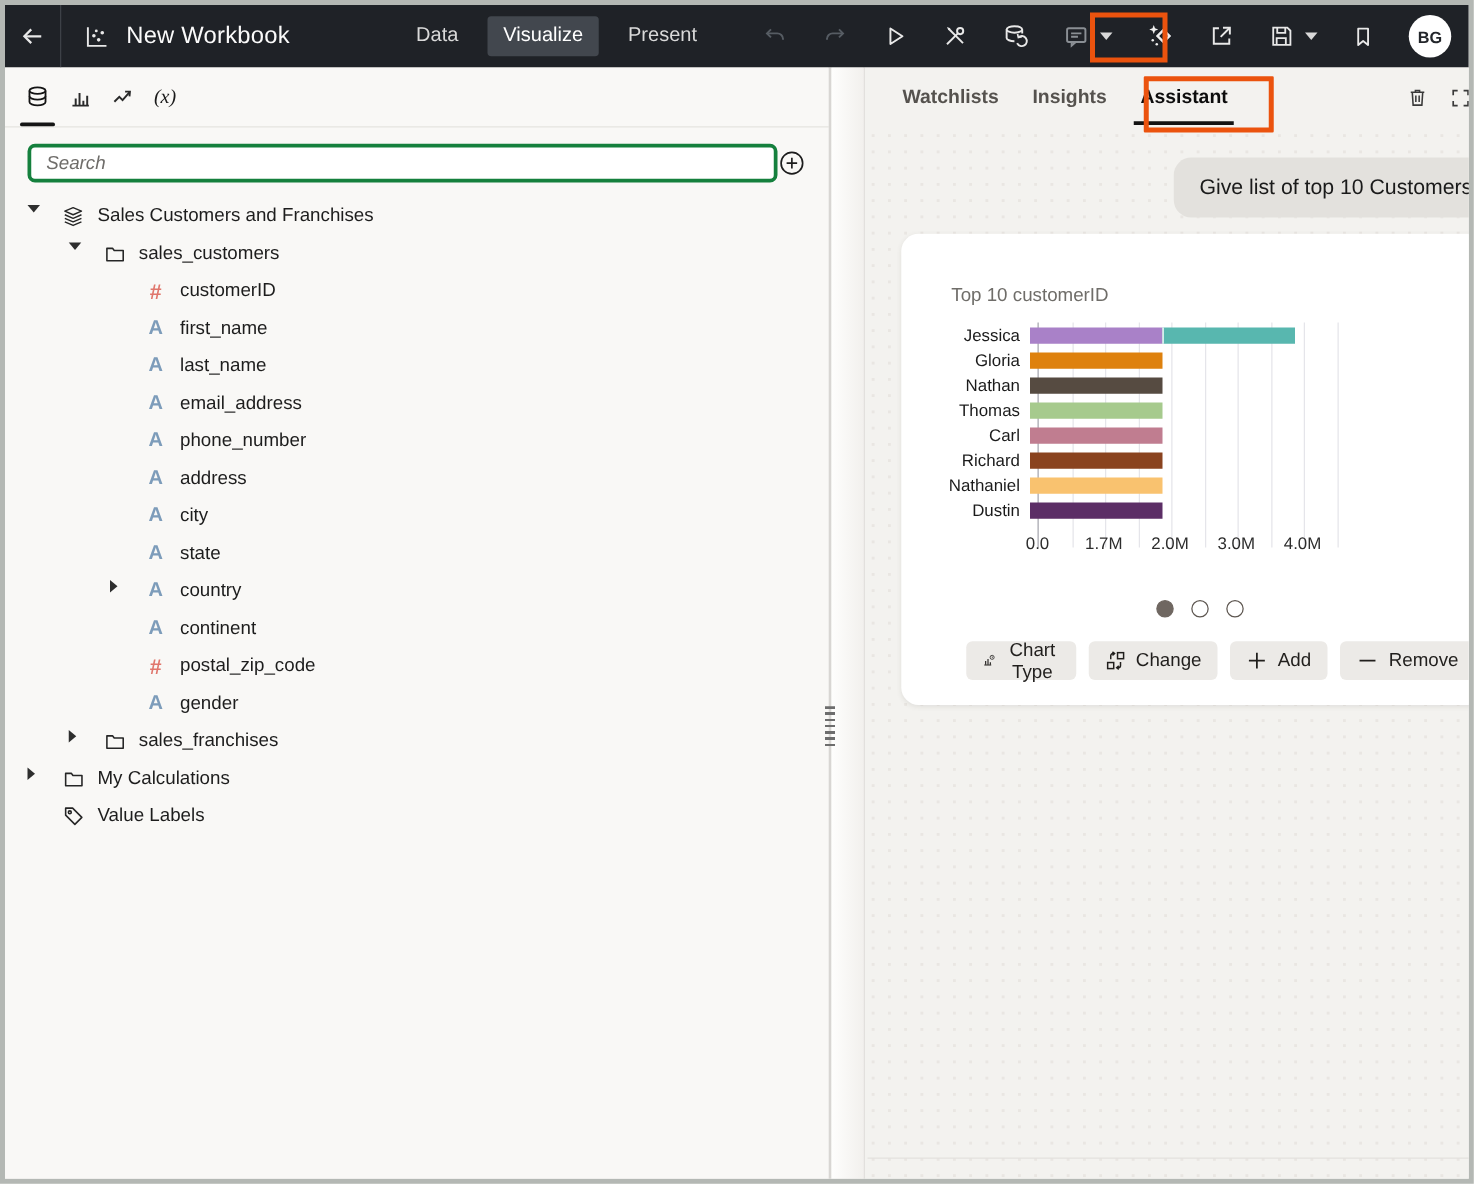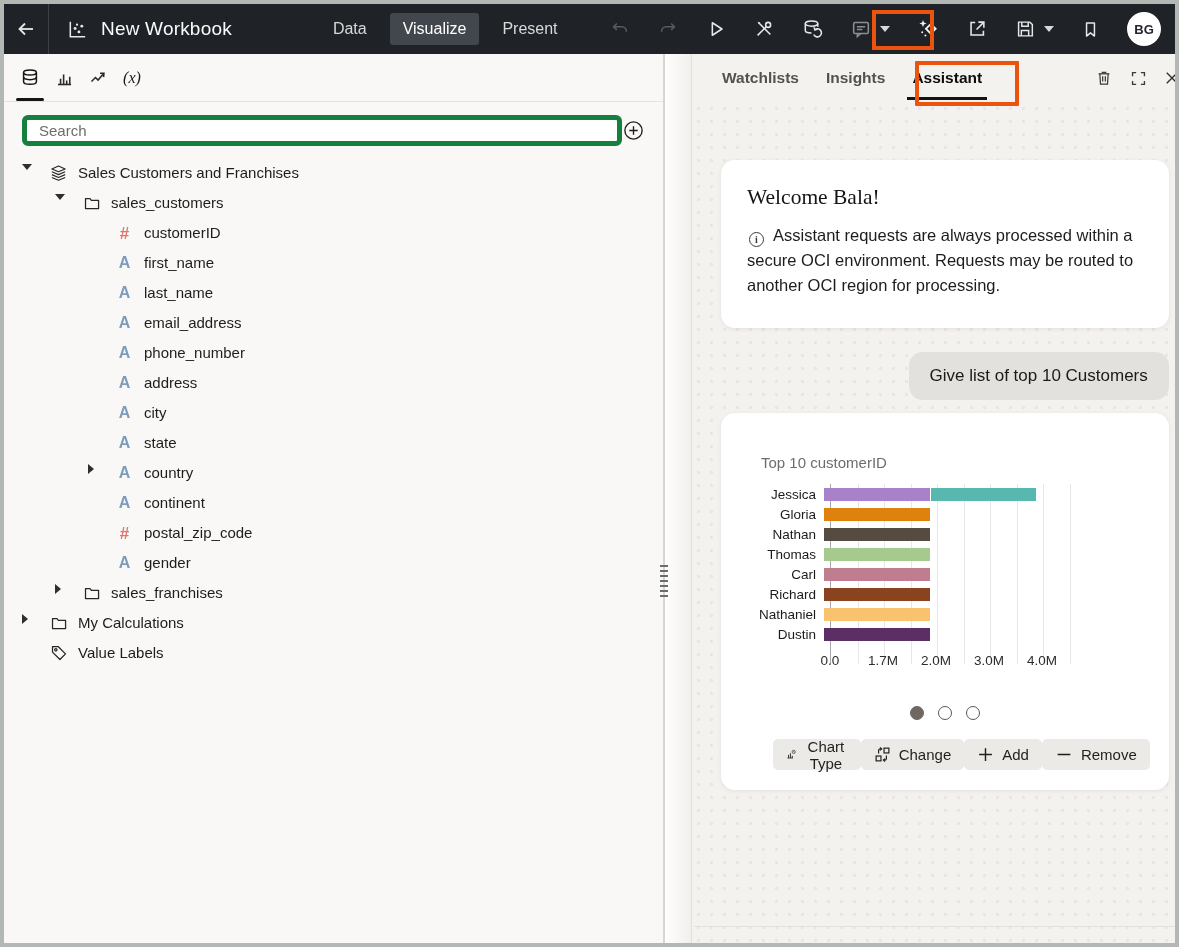--- a/index.html
+++ b/index.html
@@ -29,21 +29,21 @@
 
   
   .main { display:flex; height:889px; }
 
   
   .left-panel { width:672px; background:#f9f8f6; display:flex; flex-direction:column; }
   .lp-tabs { height:48px; border-bottom:1px solid #e5e3e0; display:flex; align-items:stretch; padding-left:9px; flex:none; }
   .lp-tab { width:34px; display:flex; align-items:center; justify-content:center; position:relative; cursor:pointer; }
   .lp-tab.active::after { content:""; position:absolute; left:3px; right:3px; bottom:0; height:3px; background:#151515; border-radius:2px; }
   .lp-search { height:57px; display:flex; align-items:center; padding:0 18px; flex:none; }
-  .search-input { width:600px; height:31px; border:5px solid #15803d; border-radius:6px; background:#fff; padding:4px 12px; font-size:15px; color:#1d1d1d; font-family:inherit; }
+  .search-input { width:600px; height:31px; border:3px solid #15803d; border-radius:6px; background:#fff; padding:4px 12px; font-size:15px; color:#1d1d1d; font-family:inherit;font-style:italic; }
   .search-input::placeholder { color:#6f6d6a; }
   .add-btn { margin-left:auto; display:flex; cursor:pointer; }
   .lp-tree { padding-top:5px; font-size:15px; color:#1d1d1d; flex:1; }
   .tree-row { height:30px; display:flex; align-items:flex-start; cursor:pointer; }
   .caret-cell { width:26px; flex:none; display:flex; align-items:center; }
   .caret-down-shape { width:0; height:0; border-left:5px solid transparent; border-right:5px solid transparent; border-top:6.5px solid #2e2e2e; }
   .caret-right-shape { width:0; height:0; border-top:5px solid transparent; border-bottom:5px solid transparent; border-left:6.5px solid #2e2e2e; }
   .ticn { width:21px; flex:none; margin-right:9px; display:flex; align-items:center; justify-content:center; }
   .ticn.num { color:#e0766c; font-size:17px; font-weight:700; }
   .ticn.txt { color:#7d9cba; font-size:16px; font-weight:700; }
@@ -84,21 +84,21 @@
   .crow { display:flex; align-items:center; height:20px; position:relative; }
   .clabel { width:82px; text-align:right; padding-right:7px; font-size:13.5px; color:#1b1b1b; flex:none; }
   .ctrack { display:flex; align-items:center; height:20px; padding-left:1px; }
   .seg { height:13px; }
   .seg + .seg { border-left:1px solid #ffffff; }
   .xaxis { position:relative; height:20px; margin-left:89px; width:240px; margin-top:9px; font-size:13.5px; color:#2d2d2d; }
   .xtick { position:absolute; transform:translateX(-50%); white-space:nowrap; }
   .dots { display:flex; gap:14px; justify-content:center; margin-top:33px; }
   .dot { width:14px; height:14px; border-radius:50%; border:1.6px solid #5e5751; background:#fff; cursor:pointer; }
   .dot.active { background:#6f6761; border-color:#6f6761; }
-  .actions { display:flex; gap:0; margin-top:19px;padding-left:32px; }
+  .actions { display:flex; gap:10px; margin-top:19px;padding-left:32px; }
   .action-btn { display:flex; align-items:center; gap:8px; background:#eceae7; border:none; border-radius:5px;
                 padding:0 13px; height:31px; font-size:15px; color:#211f1d; font-family:inherit; cursor:pointer; }
   .rp-bottom-line { position:absolute; left:2px; right:0; bottom:16px; height:1px; background:#e3e1de; }
 
   
   .annot { position:absolute; border:4px solid #eb530e; pointer-events:none; z-index:10; }
   .annot-icon { left:868px; top:6px; width:62px; height:40px; }
   .annot-tab { left:911px; top:57px; width:104px; height:45px; border-radius:1px; }
 </style>
 </head>
@@ -393,24 +393,20 @@
           </div>
           <div class="icon-btn">
             <svg width="18" height="18" viewBox="0 0 24 24" fill="none" stroke="#2e2e2e" stroke-width="1.8">
                 <path d="M5 5l14 14M19 5 5 19"></path>
               </svg>
           </div>
         </div>
       </div>
 
       <div class="rp-body">
-        <div class="card welcome-card">
-          <div class="welcome-title">Welcome Bala!</div>
-          <div class="welcome-body"><span class="info-icon">i</span><span>Assistant requests are always processed within a secure OCI environment. Requests may be routed to another OCI region for processing.</span></div>
-        </div>
 
         <div class="user-bubble">Give list of top 10 Customers</div>
 
         <div class="card response-card">
           <div class="chart-title">Top 10 customerID</div>
 
           <div class="chart-wrap">
             <div class="gridlayer">
                 <div class="gline" style="left: 26.5px;"></div>
                 <div class="gline" style="left: 53px;"></div>

